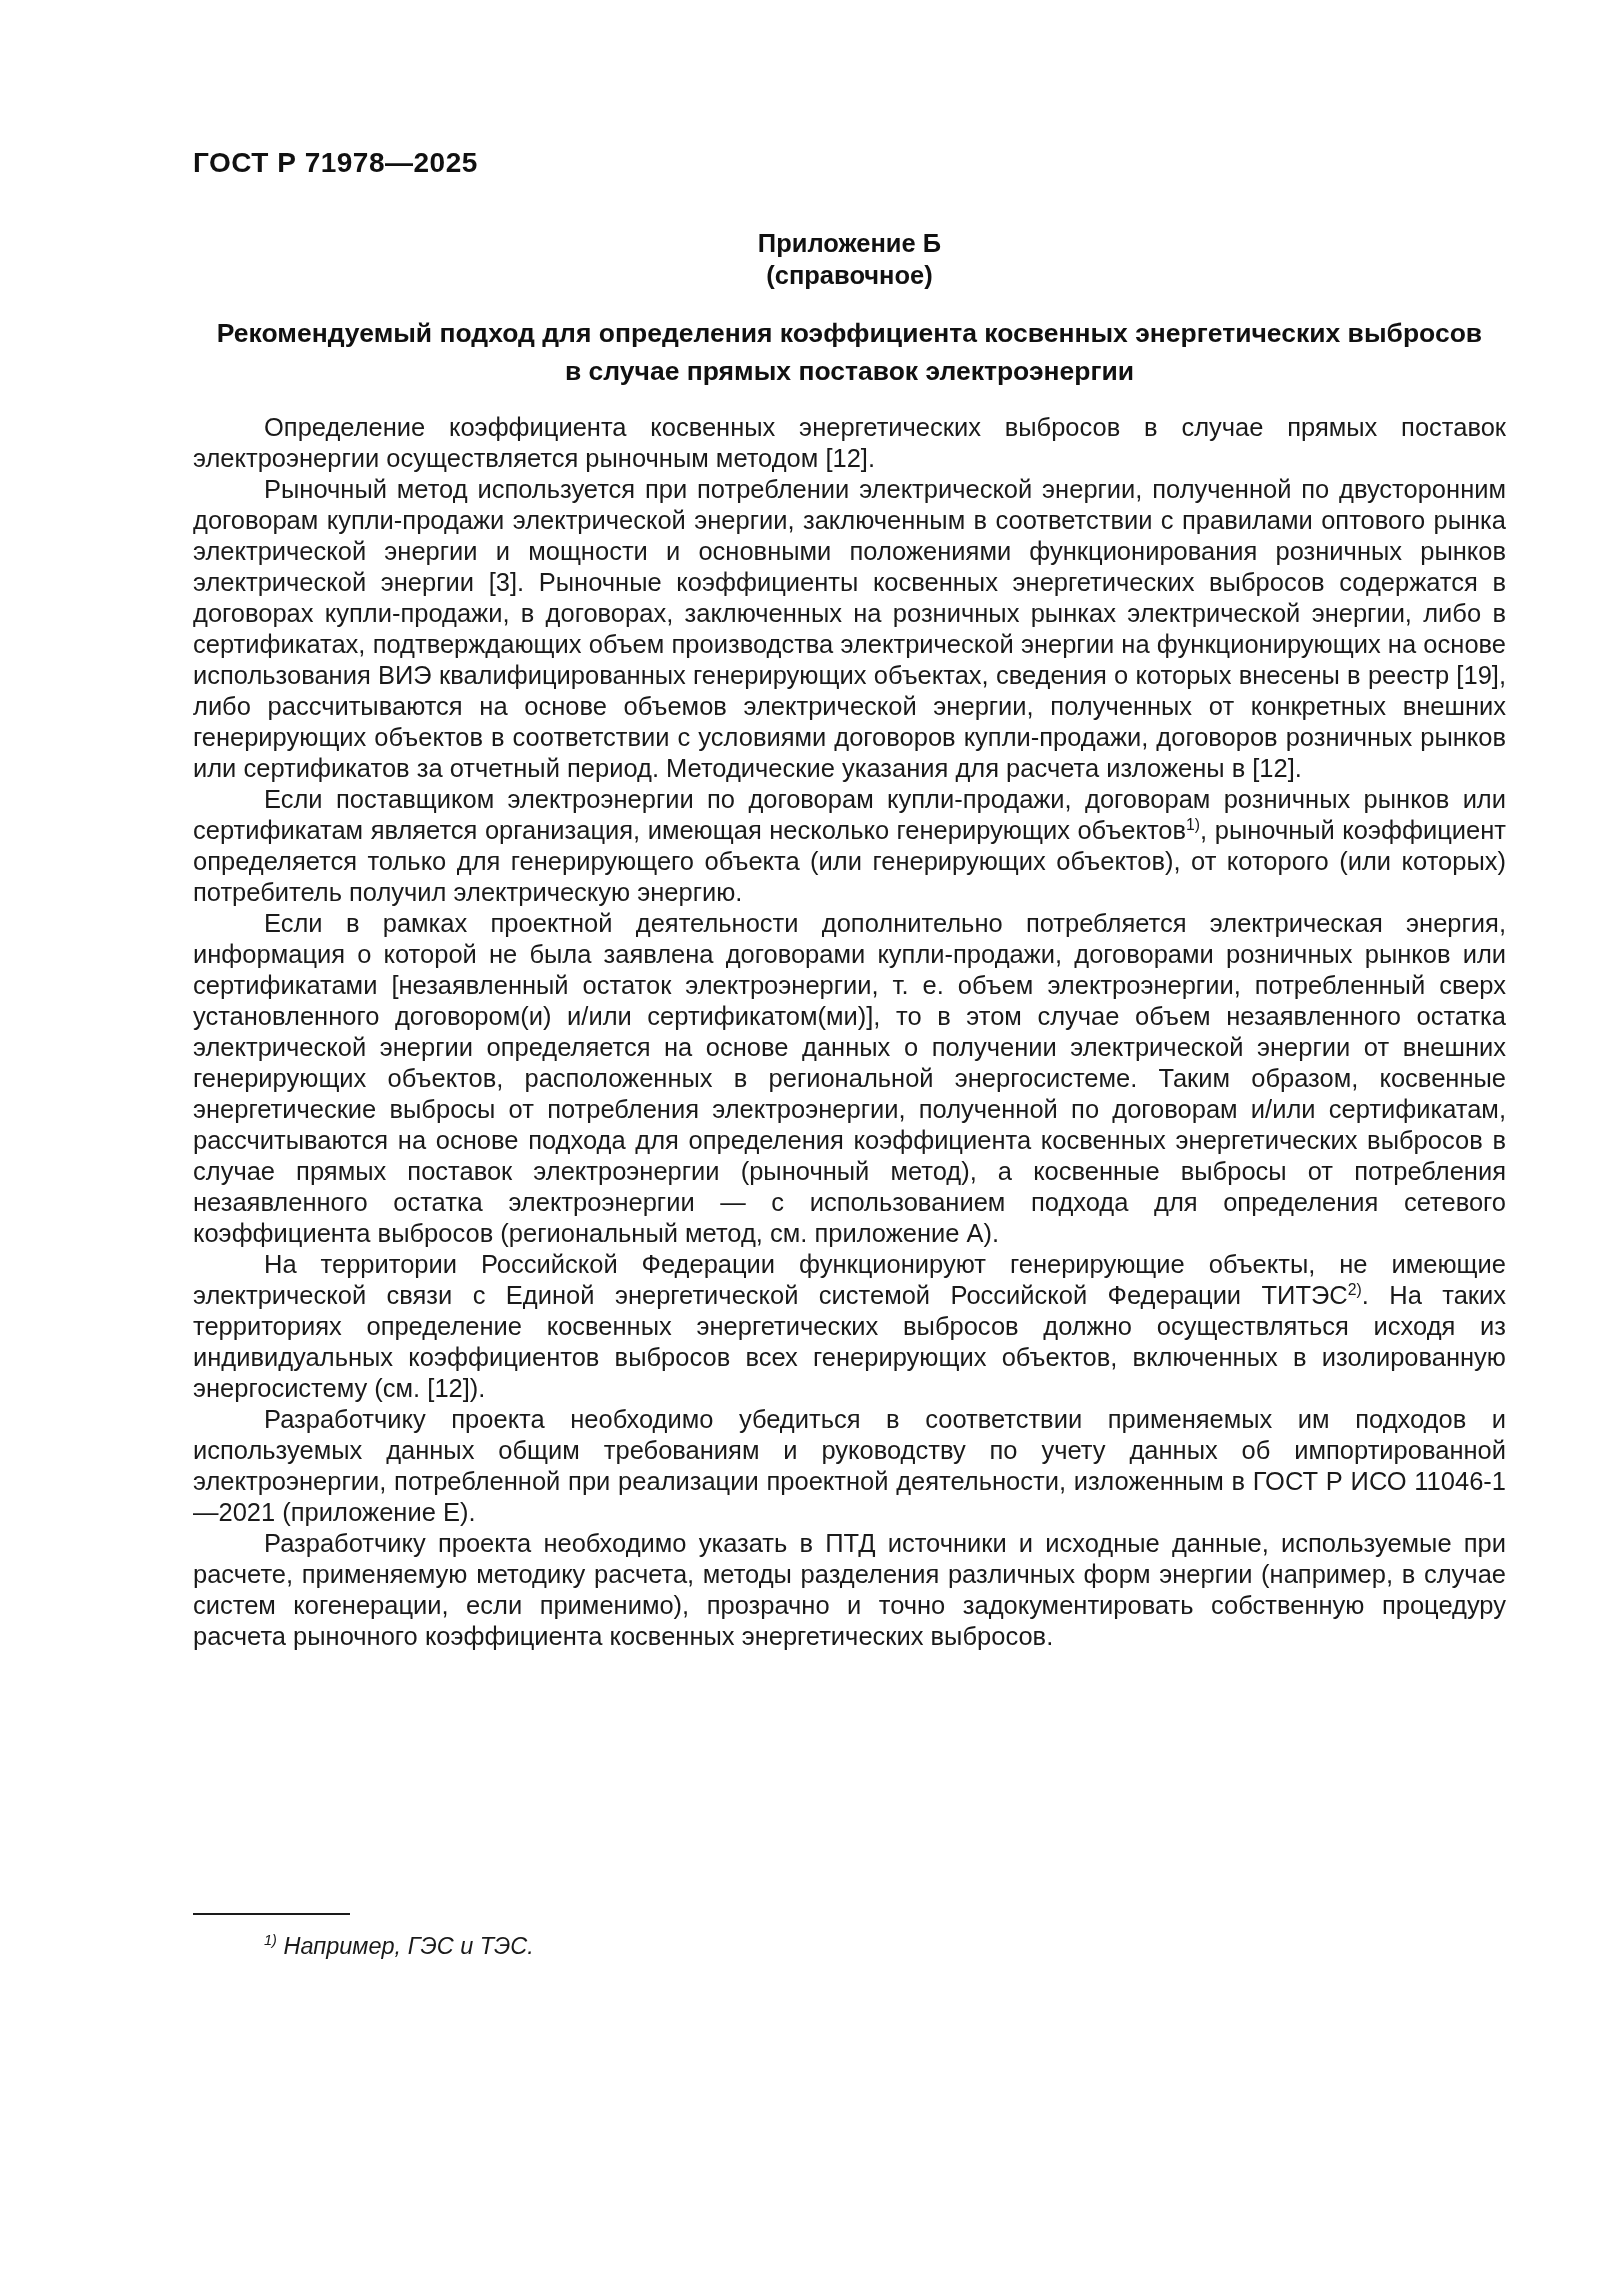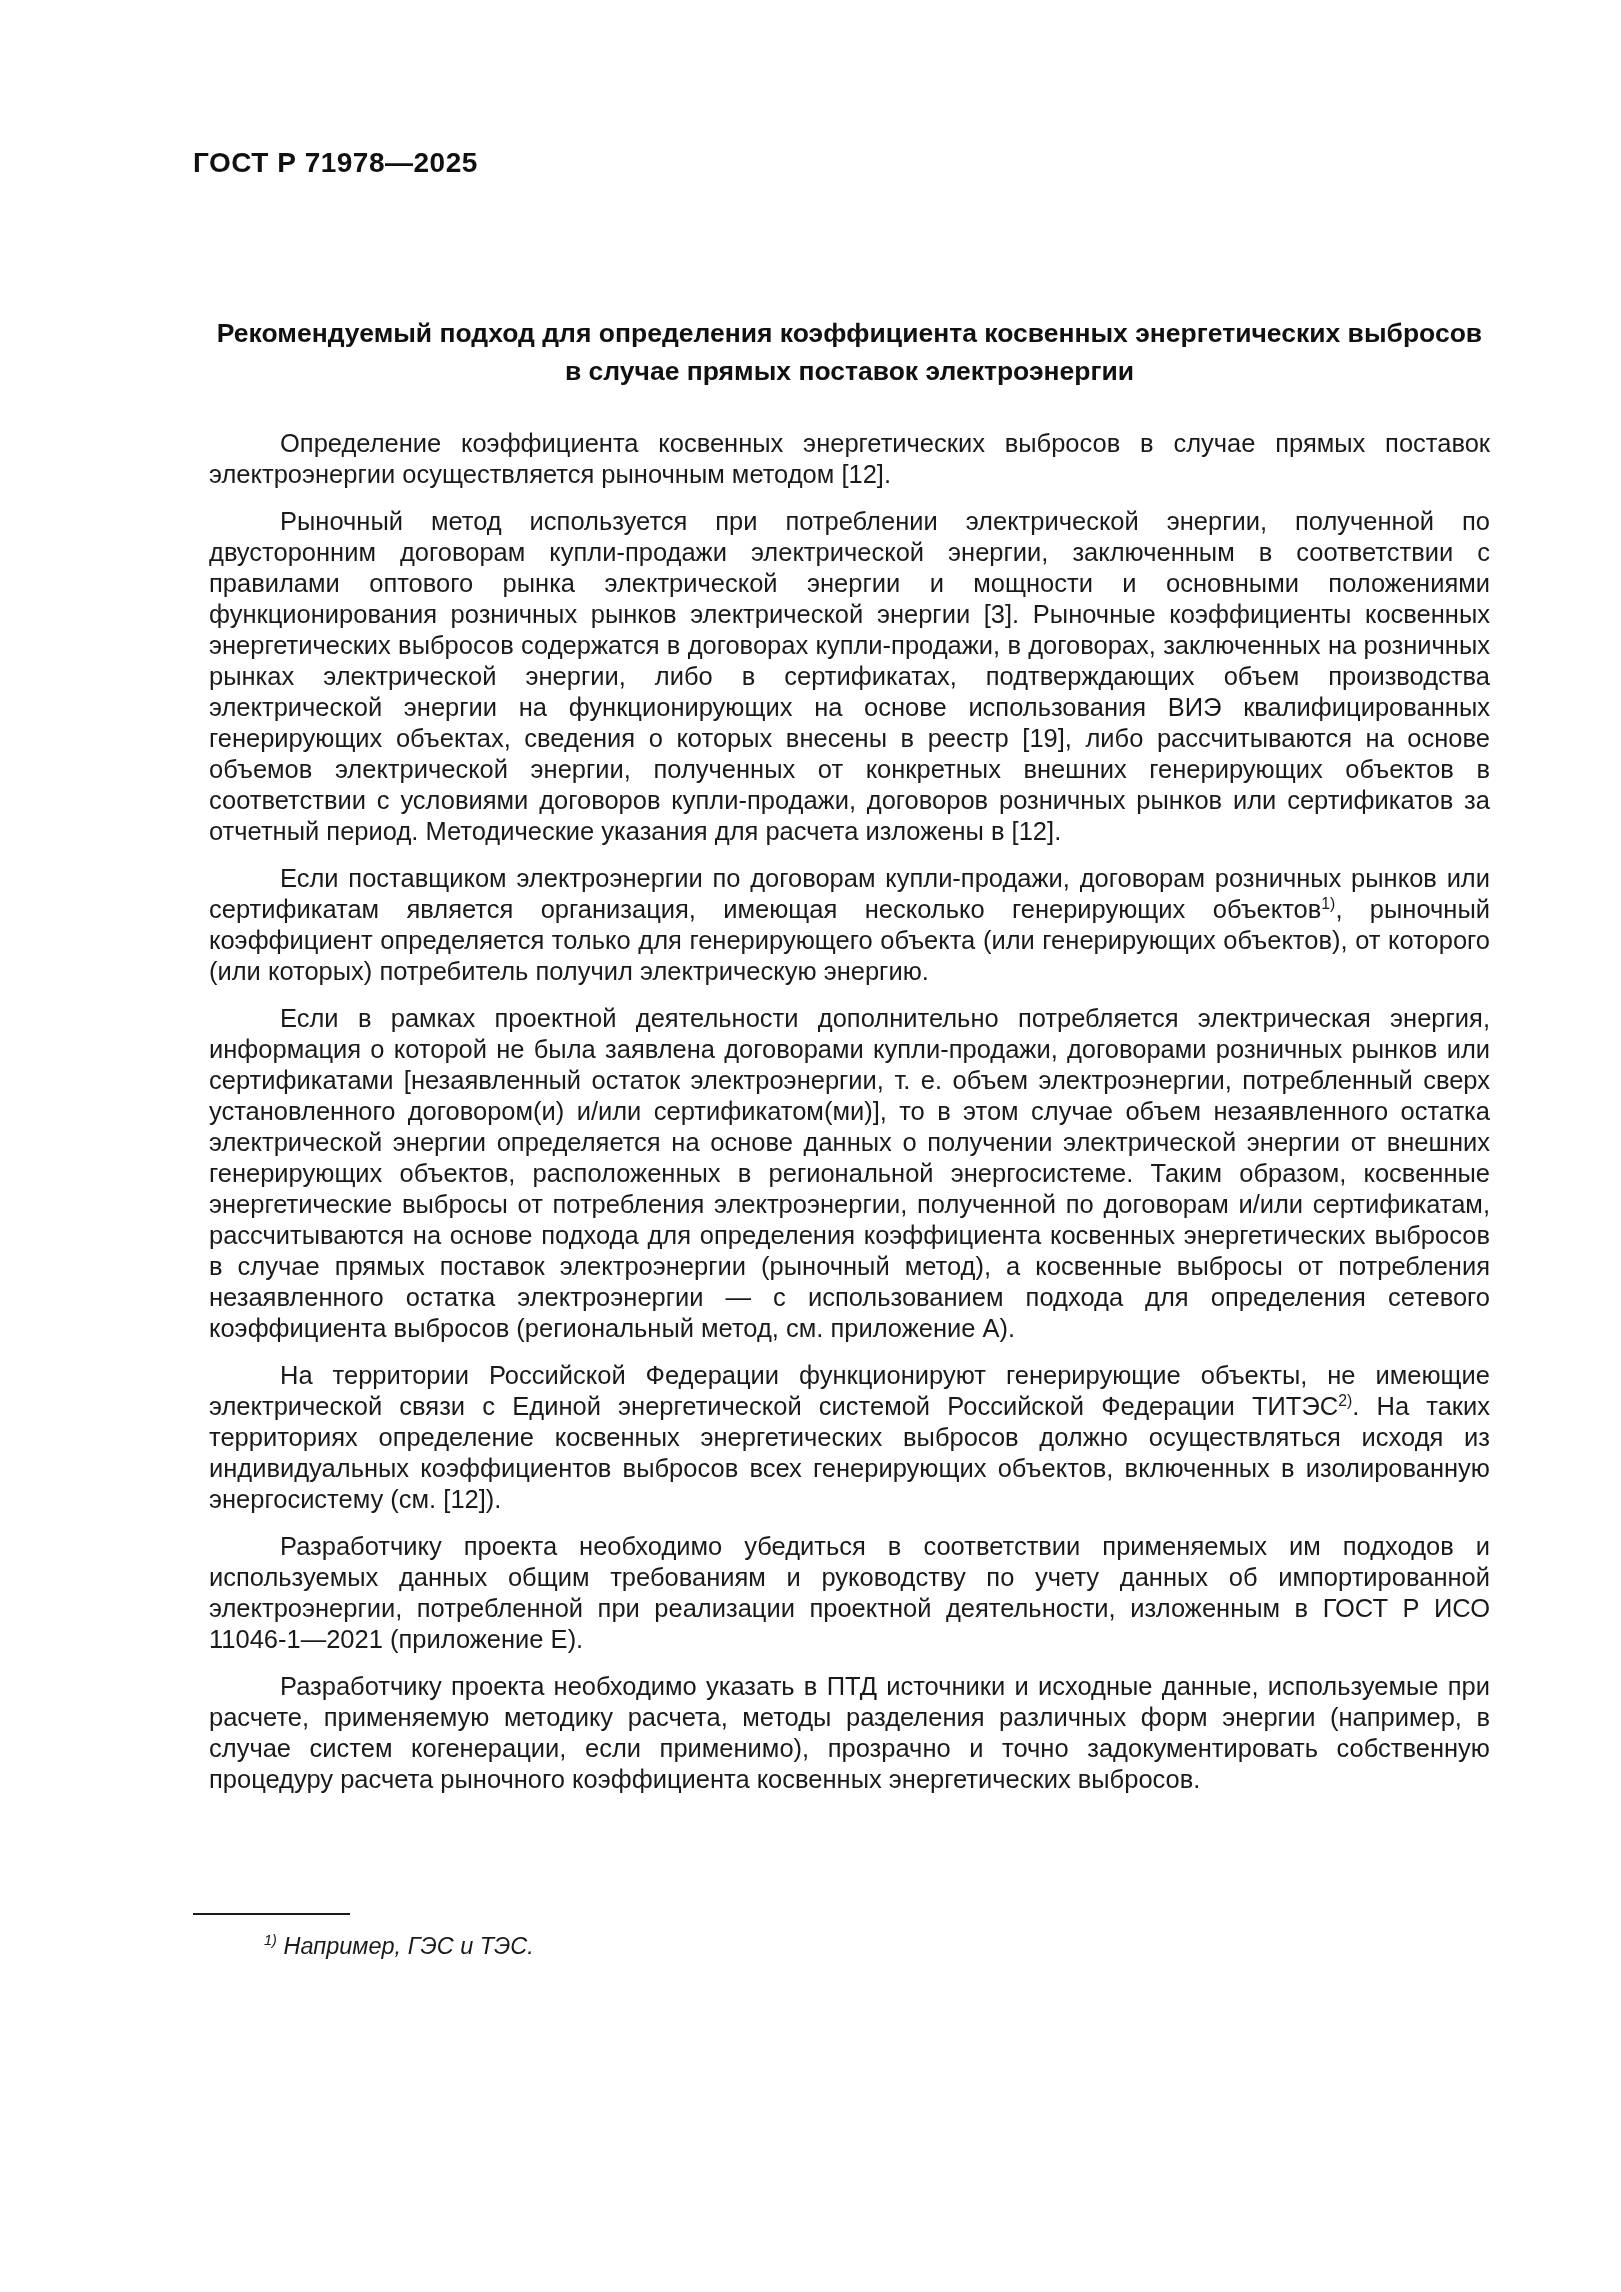--- a/index.html
+++ b/index.html
@@ -48,21 +48,21 @@
     position: absolute;
     left: 193px;
     top: 412px;
     width: 1313px;
     font-size: 25.5px;
     line-height: 31px;
     text-align: justify;
     hyphens: auto;
     -webkit-hyphens: auto;
   }
-  .body-par { margin: 16px; text-indent: 71px; }
+  .body-par { margin: 0; text-indent: 71px; }
   sup { font-size: 62%; line-height: 0; vertical-align: super; }
   .footnotes {
     position: absolute;
     left: 193px;
     top: 1913px;
     width: 1313px;
     font-size: 23.5px;
     line-height: 30px;
     text-align: justify;
     hyphens: auto;
@@ -84,20 +84,24 @@
     color: #111;
   }
 </style>
 </head>
 <body>
 
 <div class="page">
 
   <div class="doc-code">ГОСТ Р 71978—2025</div>
 
+  <div class="appendix-head">
+    <div>Приложение Б</div>
+    <div>(справочное)</div>
+  </div>
 
   <div class="doc-title">
     <div>Рекомендуемый подход для определения коэффициента косвенных энергетических выбросов</div>
     <div>в случае прямых поставок электроэнергии</div>
   </div>
 
   <div class="body-text" id="body-text">
       <p class="body-par">Определение коэффициента косвенных энергетических выбросов в случае прямых поставок электроэнергии осуществляется рыночным методом [12].</p>
       <p class="body-par">Рыночный метод используется при потреблении электрической энергии, полученной по двусторонним договорам купли-продажи электрической энергии, заключенным в соответствии с правилами оптового рынка электрической энергии и мощности и основными положениями функционирования розничных рынков электрической энергии [3]. Рыночные коэффициенты косвенных энергетических выбросов содержатся в договорах купли-продажи, в договорах, заключенных на розничных рынках электрической энергии, либо в сертификатах, подтверждающих объем производства электрической энергии на функционирующих на основе использования ВИЭ квалифицированных генерирующих объектах, сведения о которых внесены в реестр [19], либо рассчитываются на основе объемов электрической энергии, полученных от конкретных внешних генерирующих объектов в соответствии с условиями договоров купли-продажи, договоров розничных рынков или сертификатов за отчетный период. Методические указания для расчета изложены в [12].</p>
       <p class="body-par">Если поставщиком электроэнергии по договорам купли-продажи, договорам розничных рынков или сертификатам является организация, имеющая несколько генерирующих объектов<sup>1)</sup>, рыночный коэффициент определяется только для генерирующего объекта (или генерирующих объектов), от которого (или которых) потребитель получил электрическую энергию.</p>

